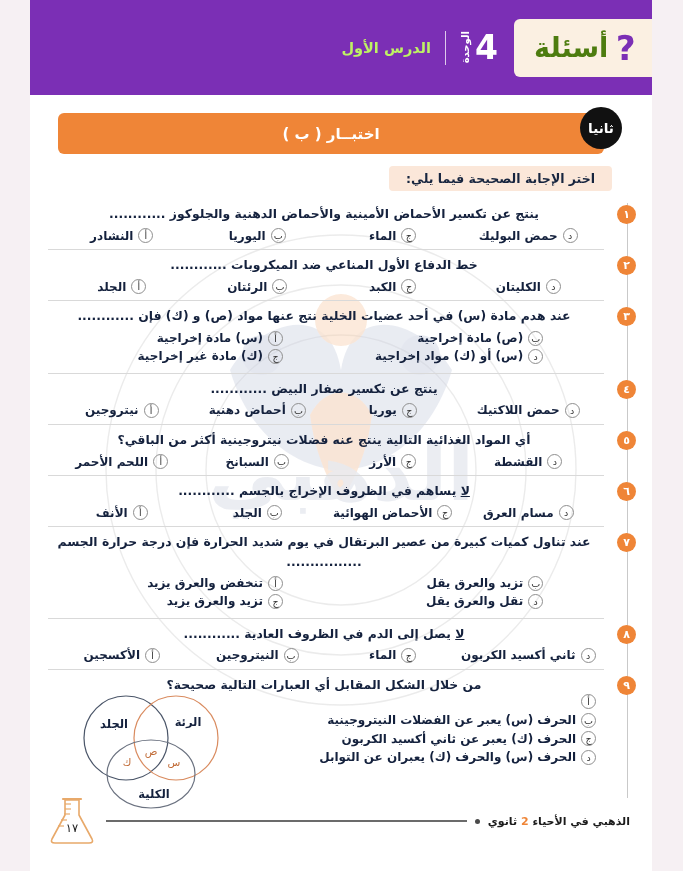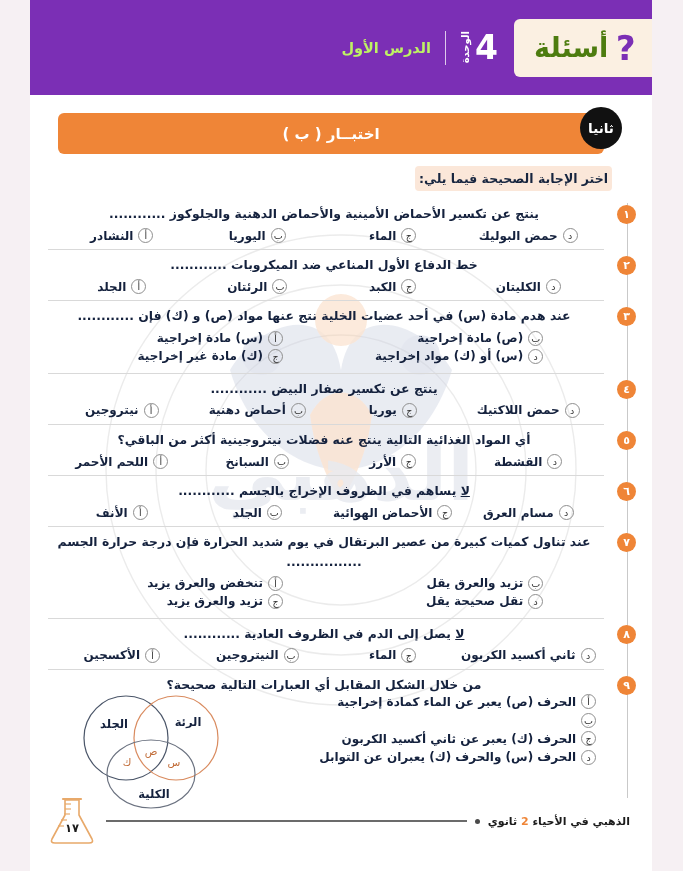--- a/index.html
+++ b/index.html
@@ -141,21 +141,21 @@
     display: flex;
     justify-content: flex-start;
     padding-right: 30px;
     margin-top: 12px;
   }
   #instruction {
     background: #fbe7d9;
     color: #17253f;
     font-size: 12.5px;
     font-weight: bold;
-    padding: 5px 4px;
+    padding: 5px 17px;
     border-radius: 4px;
   }
 
   
   #qlist {
     position: relative;
     margin-top: 8px;
     padding-right: 38px;
   }
   
@@ -297,21 +297,21 @@
     align-items: center;
     justify-content: center;
   }
   #flask .pg {
     position: absolute;
     top: 26px;
     left: 0; right: 0;
     text-align: center;
     color: #1b1b1b;
     font-size: 11.5px;
-    font-weight: bold;
+    font-weight: normal;
   }
 </style>
 </head>
 <body>
 
 <div id="page">
 
   <svg id="watermark" viewBox="0 0 622 560">
     <g fill="none" stroke="#d8d8d8" stroke-width="1.4">
       <circle cx="311" cy="300" r="235"></circle>
@@ -502,21 +502,21 @@
           <div class="opt">
               <span class="ltr">ب</span>
               <span>تزيد والعرق يقل</span>
             </div>
           <div class="opt">
               <span class="ltr">أ</span>
               <span>تنخفض والعرق يزيد</span>
             </div>
           <div class="opt">
               <span class="ltr">د</span>
-              <span>تقل صحيحة يقل</span>
+              <span>تقل والعرق يقل</span>
             </div>
           <div class="opt">
               <span class="ltr">ج</span>
               <span>تزيد والعرق يزيد</span>
             </div>
         </div>
       </div>
 
       <div class="q">
         <div class="qnum">٨</div>
@@ -541,24 +541,24 @@
         </div>
       </div>
 
       <div class="q last">
         <div class="qnum">٩</div>
         <div class="qtext">من خلال الشكل المقابل أي العبارات التالية صحيحة؟</div>
         <div class="q9wrap">
           <div class="q9-opts">
             <div class="opt">
                 <span class="ltr">أ</span>
-                <span>الحرف (ص) يعبر عن الماء كمادة إخراجية</span>
               </div>
             <div class="opt">
                 <span class="ltr">ب</span>
+                <span>الحرف (س) يعبر عن الفضلات النيتروجينية</span>
               </div>
             <div class="opt">
                 <span class="ltr">ج</span>
                 <span>الحرف (ك) يعبر عن ثاني أكسيد الكربون</span>
               </div>
             <div class="opt">
                 <span class="ltr">د</span>
                 <span>الحرف (س) والحرف (ك) يعبران عن التوابل</span>
               </div>
           </div>

